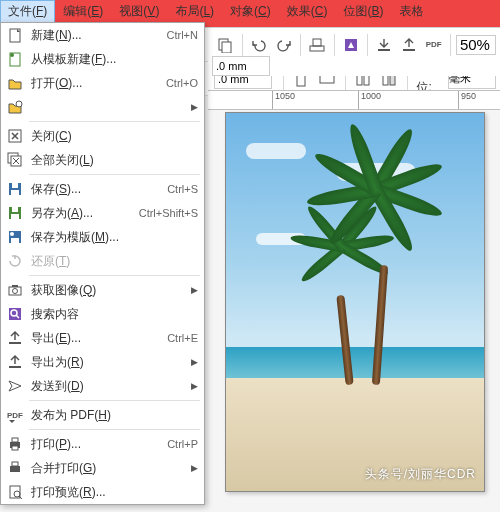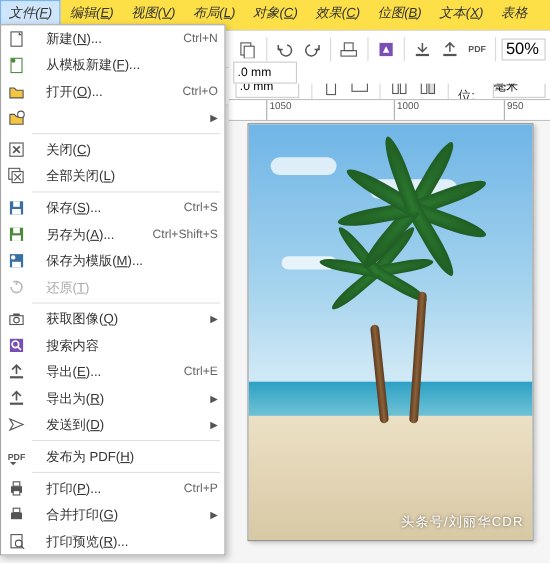--- a/index.html
+++ b/index.html
@@ -1,17 +1,17 @@
 <!DOCTYPE html>
 <html><head>
 <meta charset="utf-8">
 <style>
 * { margin: 0; padding: 0; box-sizing: border-box; font-family: "Microsoft YaHei", SimSun, sans-serif; }
 body { width: 500px; height: 512px; background: #f5f5f5; overflow: hidden; font-size: 12px; color: #333; }
-.menubar { display: flex; height: 28px; background: #fde047; border-bottom: 1px solid #d0d0d0; font-style: italic; }
+.menubar { display: flex; height: 28px; background: #ef4444; border-bottom: 1px solid #d0d0d0; }
 .menubar-item { padding: 3px 8px; cursor: default; }
 .menubar-item.active { background: #cfe5fb; border: 1px solid #7ab5e8; padding: 2px 7px; }
 .menubar-item u { text-decoration: underline; }
 .toolbar-row { display: flex; align-items: center; height: 34px; background: #fff; border-bottom: 1px solid #e0e0e0; padding: 0 4px; gap: 2px; }
 .tb-left-gap { width: 208px; flex-shrink: 0; }
 .tb-btn { width: 26px; height: 26px; display: flex; align-items: center; justify-content: center; border: 1px solid transparent; border-radius: 2px; }
 .tb-sep { width: 1px; height: 22px; background: #d8d8d8; margin: 0 3px; }
 .tb-input { width: 58px; height: 20px; border: 1px solid #ccc; font-size: 11px; padding: 0 3px; }
 .tb-pct { width: 40px; height: 20px; border: 1px solid #ccc; font-size: 15px; padding: 0 3px; }
 .units-label { font-size: 12px; margin: 0 4px; }
@@ -25,21 +25,21 @@
 .trunk { position:absolute; bottom:28%; width:8px; height:120px; background:linear-gradient(90deg,#5b3a1f,#8b6138,#5b3a1f); border-radius:4px; }
 .trunk.t1 { left:150px; transform:rotate(4deg); }
 .trunk.t2 { left:115px; height:90px; transform:rotate(-6deg); }
 .fronds { position:absolute; width:120px; height:70px; }
 .fronds.f1 { left:95px; top:30px; }
 .fronds.f2 { left:60px; top:90px; transform:scale(.75); }
 .frond { position:absolute; left:55px; top:40px; width:70px; height:14px; background:radial-gradient(ellipse at left,#2c7a2f,#1c5420); border-radius:0 60% 60% 0; transform-origin:left center; }
 .cloud { position:absolute; background:rgba(255,255,255,.75); border-radius:20px; }
 .watermark { position:absolute; right:8px; bottom:8px; color:#fff; font-size:12px; text-shadow:0 0 3px rgba(0,0,0,.6); letter-spacing:1px; }
 .dropdown { position: absolute; top: 22px; left: 0; width: 205px; background: #fff; border: 1px solid #a6a6a6; box-shadow: 2px 2px 6px rgba(0,0,0,.25); z-index: 100; }
-.dd-row { display: flex; align-items: center; height: 24px; padding: 0 6px 0 4px; position: relative; gap: 11px; }
+.dd-row { display: flex; align-items: center; height: 24px; padding: 0 6px 0 4px; position: relative; }
 .dd-row.sel { background: #cfe5fb; outline: 1px solid #7ab5e8; }
 .dd-row.disabled { color: #aaa; }
 .dd-sep { height: 1px; background: #e0e0e0; margin: 2px 4px 2px 28px; }
 .dd-icon { width: 20px; height: 18px; display: flex; align-items: center; justify-content: center; flex-shrink: 0; margin-right: 6px; }
 .dd-label { flex: 1; white-space: nowrap; }
 .dd-label u { text-decoration: underline; }
 .dd-accel { color: #666; font-size: 11px; margin-left: 8px; }
 .dd-arrow { position: absolute; right: 6px; color: #555; font-size: 9px; }
 svg { display:block; }
 </style>
@@ -47,21 +47,20 @@
 <body>
 
 <div class="menubar">
     <div class="menubar-item active">文件(<u>F</u>)</div>
     <div class="menubar-item">编辑(<u>E</u>)</div>
     <div class="menubar-item">视图(<u>V</u>)</div>
     <div class="menubar-item">布局(<u>L</u>)</div>
     <div class="menubar-item">对象(<u>C</u>)</div>
     <div class="menubar-item">效果(<u>C</u>)</div>
     <div class="menubar-item">位图(<u>B</u>)</div>
-    <div class="menubar-item">文本(<u>X</u>)</div>
     <div class="menubar-item">表格</div>
   </div>
 
 <div class="toolbar-row">
   <div class="tb-left-gap"></div>
   <div class="tb-btn">
       <svg width="16" height="16">
         <rect x="2" y="2" width="9" height="11" fill="none" stroke="#555"></rect>
         <rect x="5" y="5" width="9" height="11" fill="#fff" stroke="#555"></rect>
       </svg>
@@ -143,21 +142,21 @@
     </div>
   <div class="tb-sep"></div>
   <span class="units-label">单位:</span>
   <input class="units-sel" value="毫米" style="">
 </div>
 <div class="toolbar-row" style="height:20px;position:absolute;top:56px;left:208px;right:0;border:none">
   <input class="tb-input" style="margin-left: 0px;" value=".0 mm">
 </div>
 
 <div class="ruler-area">
-  <div class="ruler-tick" style="left:34px">1050</div>
+  <div class="ruler-tick" style="left:64px">1050</div>
   <div class="ruler-tick" style="left:150px">1000</div>
   <div class="ruler-tick" style="left:250px">950</div>
 </div>
 
 <div class="canvas">
   <div class="sky"></div>
   <div class="cloud" style="left:20px;top:30px;width:60px;height:16px"></div>
   <div class="cloud" style="left:110px;top:50px;width:80px;height:18px"></div>
   <div class="cloud" style="left:30px;top:120px;width:50px;height:12px"></div>
   <div class="sea"></div>

